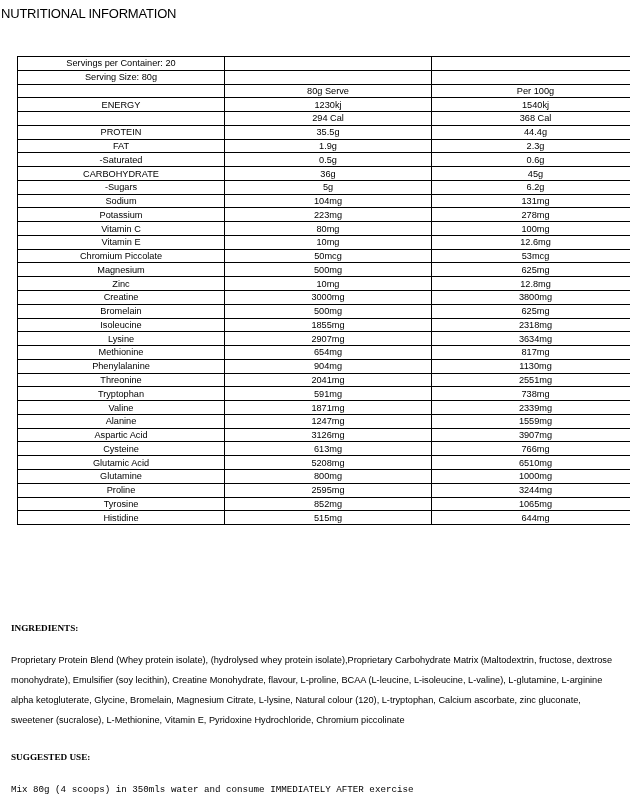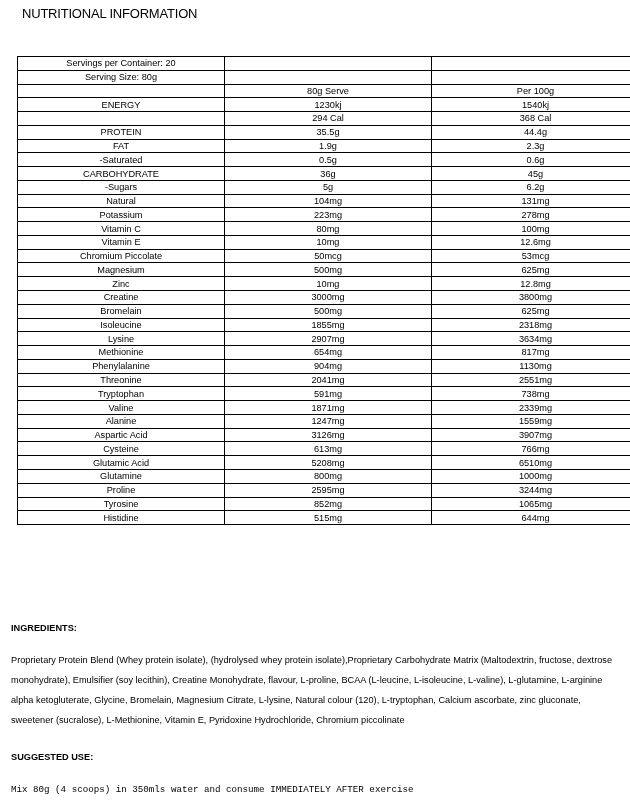--- a/index.html
+++ b/index.html
@@ -1,39 +1,39 @@
 <!DOCTYPE html>
 <html><head>
 <meta charset="utf-8">
 <style>
   html, body { margin: 0; padding: 0; background: #ffffff; }
   body {
     width: 630px; height: 805px; position: relative; overflow: hidden;
     font-family: "Liberation Sans", "DejaVu Sans", sans-serif; color: #000;
   }
   .title {
-    position: absolute; left: 22px; top: 6px;
+    position: absolute; left: 1px; top: 6px;
     font-size: 13px; letter-spacing: -0.2px;
   }
   table.nutri {
     position: absolute; left: 17px; top: 56px;
     width: 622px; border-collapse: collapse; table-layout: fixed;
     font-size: 9.2px;
     padding-left: 8px;
   }
   table.nutri col.c1 { width: 207px; }
   table.nutri col.c2 { width: 207px; }
   table.nutri col.c3 { width: 208px; }
   table.nutri td {
     border: 1px solid #000; height: 12.77px; padding: 0;
     text-align: center; line-height: 12px; white-space: nowrap;
     overflow: hidden;
   }
   .section-head {
-    position: absolute; left: 11px; font-size: 9.2px; font-weight: bold;
+    position: absolute; left: 11px; font-size: 9.2px; font-weight: bold; font-family: Liberation Serif, serif;
   }
   .para {
     position: absolute; left: 11px; width: 612px;
     font-size: 9.2px; line-height: 20px;
   }
 </style>
 </head>
 <body>
 
 <div class="title">NUTRITIONAL INFORMATION</div>
@@ -89,21 +89,21 @@
         <td>CARBOHYDRATE</td>
         <td>36g</td>
         <td>45g</td>
       </tr>
       <tr>
         <td>-Sugars</td>
         <td>5g</td>
         <td>6.2g</td>
       </tr>
       <tr>
-        <td>Natural</td>
+        <td>Sodium</td>
         <td>104mg</td>
         <td>131mg</td>
       </tr>
       <tr>
         <td>Potassium</td>
         <td>223mg</td>
         <td>278mg</td>
       </tr>
       <tr>
         <td>Vitamin C</td>

